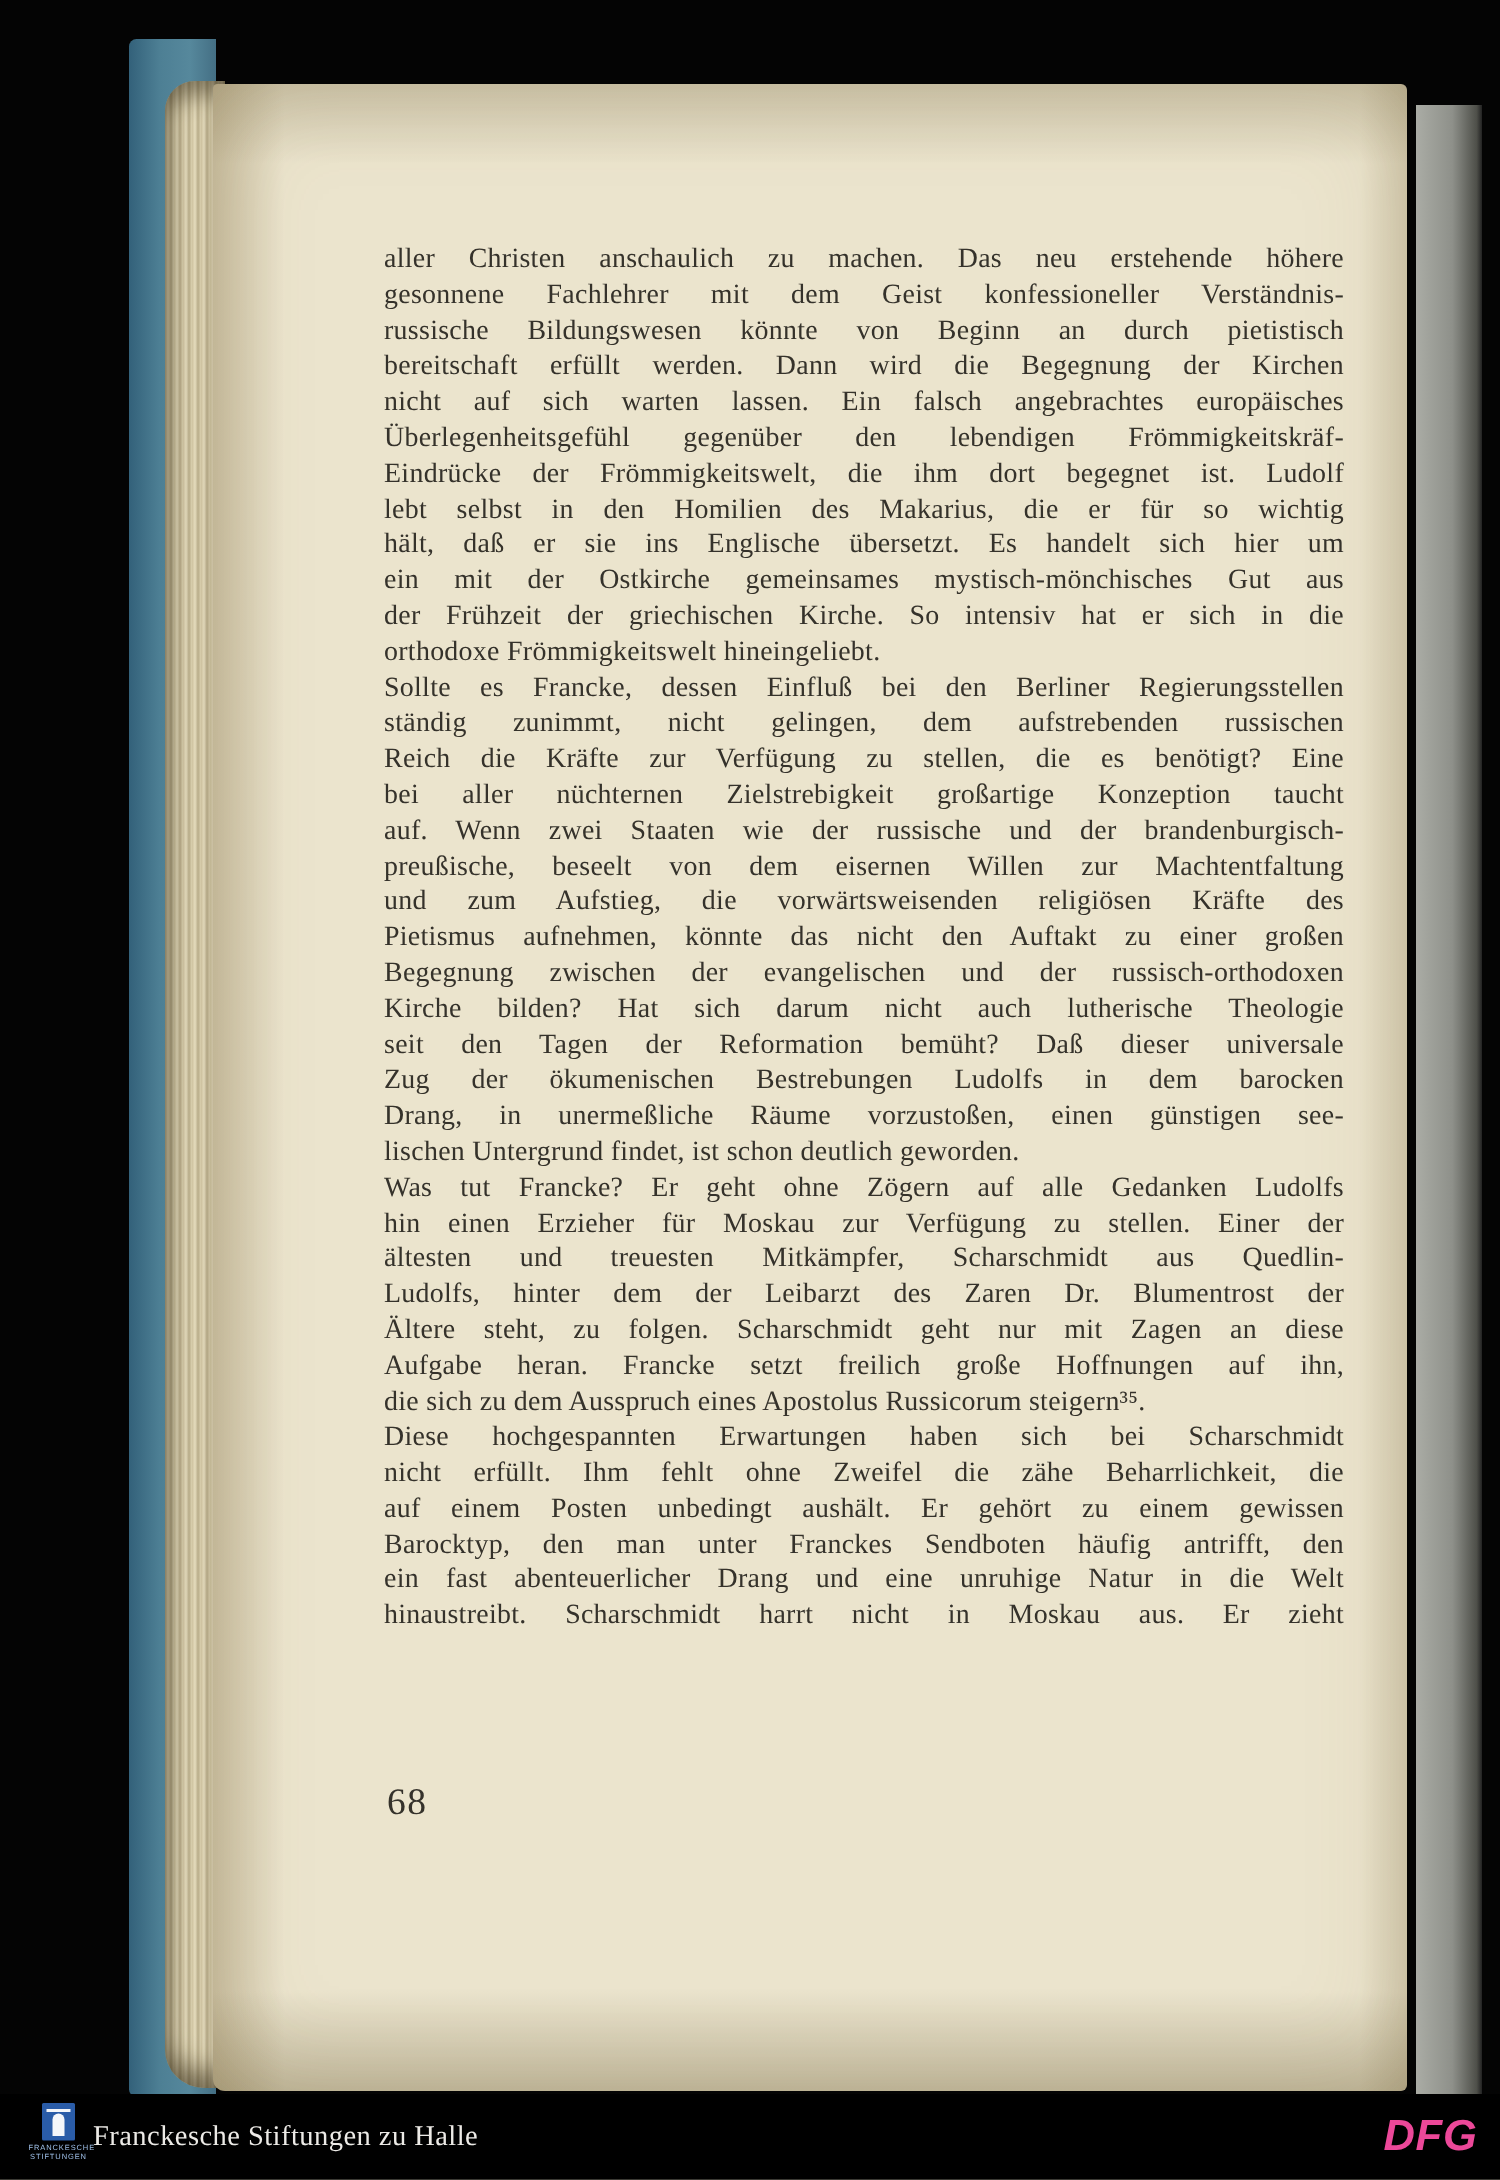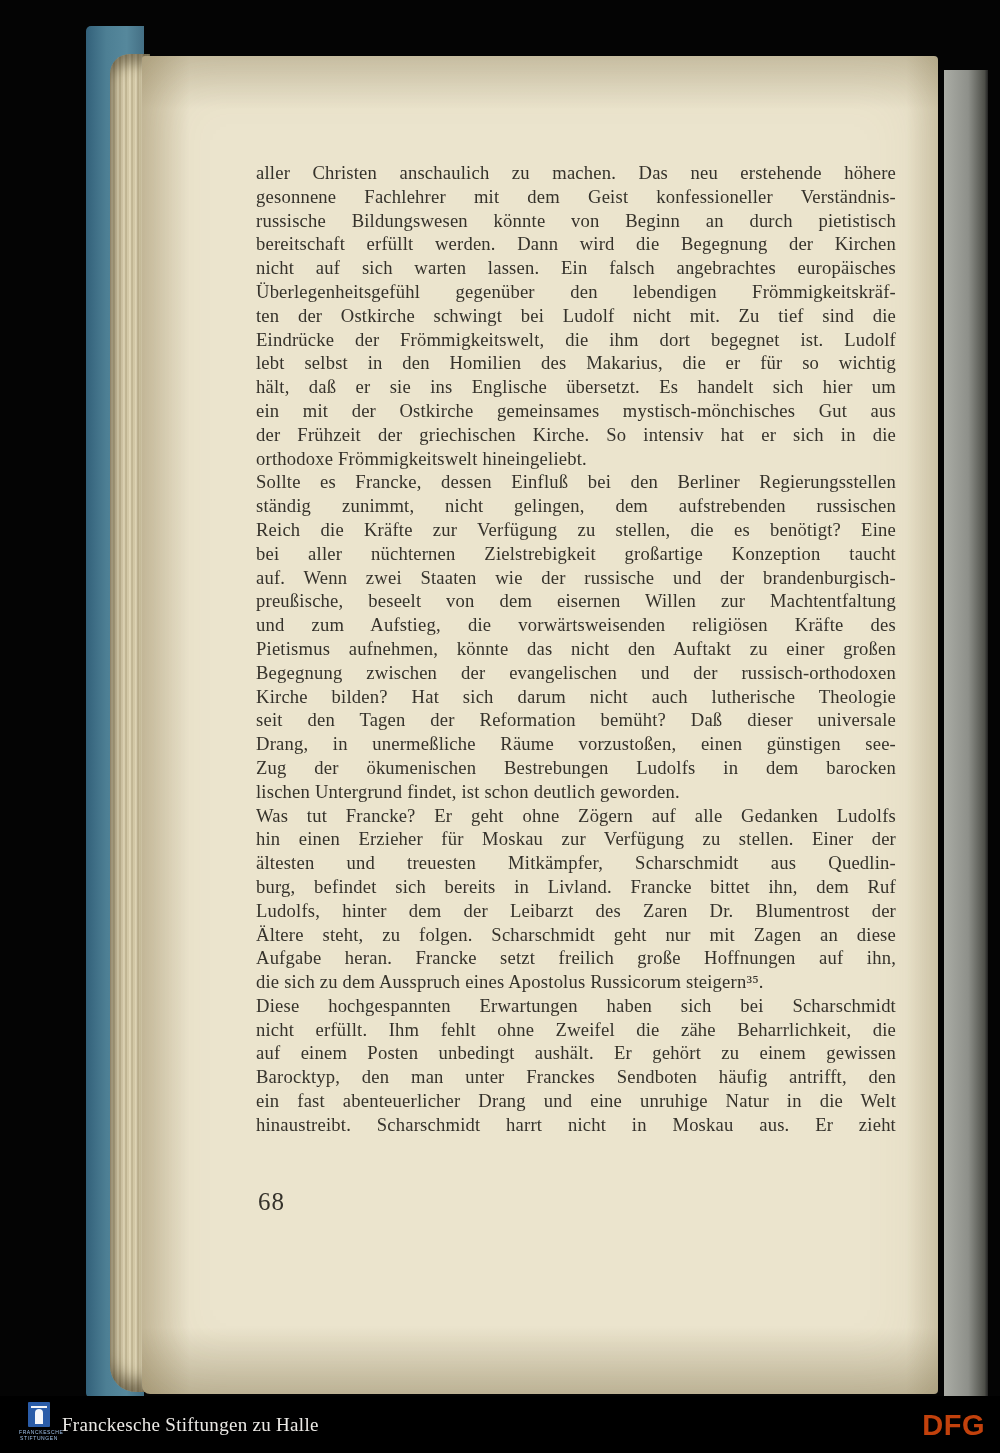--- a/index.html
+++ b/index.html
@@ -101,70 +101,68 @@
     color: #9fc0e8; letter-spacing: 0.6px;
   }
   .footer-title {
     position: absolute; left: 62px; top: 50%; transform: translateY(-50%);
     color: #eceae6; font-size: 19px;
     font-family: "Liberation Serif", serif;
     letter-spacing: 0.3px;
   }
   .dfg {
     position: absolute; right: 15px; top: 50%; transform: translateY(-50%);
-    color: #c2410c;
+    color: #ec4899;
     font-family: "Liberation Sans", sans-serif;
-    font-weight: bold; font-size: 29px; letter-spacing: 0.5px;
+    font-weight: bold; font-size: 29px; letter-spacing: 0.5px; font-style: italic;
   }
 </style>
 </head>
 <body>
 
 <div class="book-cover"></div>
 <div class="page-stack"></div>
 <div class="right-edge"></div>
 
 <div class="page">
   <div class="text-block">
       <div class="paragraph">
         <div class="line">aller Christen anschaulich zu machen. Das neu erstehende höhere</div>
         <div class="line">gesonnene Fachlehrer mit dem Geist konfessioneller Verständnis-</div>
         <div class="line">russische Bildungswesen könnte von Beginn an durch pietistisch</div>
         <div class="line">bereitschaft erfüllt werden. Dann wird die Begegnung der Kirchen</div>
         <div class="line">nicht auf sich warten lassen. Ein falsch angebrachtes europäisches</div>
         <div class="line">Überlegenheitsgefühl gegenüber den lebendigen Frömmigkeitskräf-</div>
-        <div class="line">ten der Ostkirche schwingt bei Ludolf nicht mit. Zu tief sind die</div>
         <div class="line">Eindrücke der Frömmigkeitswelt, die ihm dort begegnet ist. Ludolf</div>
         <div class="line">lebt selbst in den Homilien des Makarius, die er für so wichtig</div>
         <div class="line">hält, daß er sie ins Englische übersetzt. Es handelt sich hier um</div>
         <div class="line">ein mit der Ostkirche gemeinsames mystisch-mönchisches Gut aus</div>
         <div class="line">der Frühzeit der griechischen Kirche. So intensiv hat er sich in die</div>
         <div class="line last">orthodoxe Frömmigkeitswelt hineingeliebt.</div>
       </div>
       <div class="paragraph">
         <div class="line">Sollte es Francke, dessen Einfluß bei den Berliner Regierungsstellen</div>
         <div class="line">ständig zunimmt, nicht gelingen, dem aufstrebenden russischen</div>
         <div class="line">Reich die Kräfte zur Verfügung zu stellen, die es benötigt? Eine</div>
         <div class="line">bei aller nüchternen Zielstrebigkeit großartige Konzeption taucht</div>
         <div class="line">auf. Wenn zwei Staaten wie der russische und der brandenburgisch-</div>
         <div class="line">preußische, beseelt von dem eisernen Willen zur Machtentfaltung</div>
         <div class="line">und zum Aufstieg, die vorwärtsweisenden religiösen Kräfte des</div>
         <div class="line">Pietismus aufnehmen, könnte das nicht den Auftakt zu einer großen</div>
         <div class="line">Begegnung zwischen der evangelischen und der russisch-orthodoxen</div>
         <div class="line">Kirche bilden? Hat sich darum nicht auch lutherische Theologie</div>
         <div class="line">seit den Tagen der Reformation bemüht? Daß dieser universale</div>
+        <div class="line">Zug der ökumenischen Bestrebungen Ludolfs in dem barocken</div>
         <div class="line">Drang, in unermeßliche Räume vorzustoßen, einen günstigen see-</div>
-        <div class="line">Zug der ökumenischen Bestrebungen Ludolfs in dem barocken</div>
         <div class="line last">lischen Untergrund findet, ist schon deutlich geworden.</div>
       </div>
       <div class="paragraph">
         <div class="line">Was tut Francke? Er geht ohne Zögern auf alle Gedanken Ludolfs</div>
         <div class="line">hin einen Erzieher für Moskau zur Verfügung zu stellen. Einer der</div>
         <div class="line">ältesten und treuesten Mitkämpfer, Scharschmidt aus Quedlin-</div>
-        <div class="line">burg, befindet sich bereits in Livland. Francke bittet ihn, dem Ruf</div>
         <div class="line">Ludolfs, hinter dem der Leibarzt des Zaren Dr. Blumentrost der</div>
         <div class="line">Ältere steht, zu folgen. Scharschmidt geht nur mit Zagen an diese</div>
         <div class="line">Aufgabe heran. Francke setzt freilich große Hoffnungen auf ihn,</div>
         <div class="line last">die sich zu dem Ausspruch eines Apostolus Russicorum steigern³⁵.</div>
       </div>
       <div class="paragraph">
         <div class="line">Diese hochgespannten Erwartungen haben sich bei Scharschmidt</div>
         <div class="line">nicht erfüllt. Ihm fehlt ohne Zweifel die zähe Beharrlichkeit, die</div>
         <div class="line">auf einem Posten unbedingt aushält. Er gehört zu einem gewissen</div>
         <div class="line">Barocktyp, den man unter Franckes Sendboten häufig antrifft, den</div>

